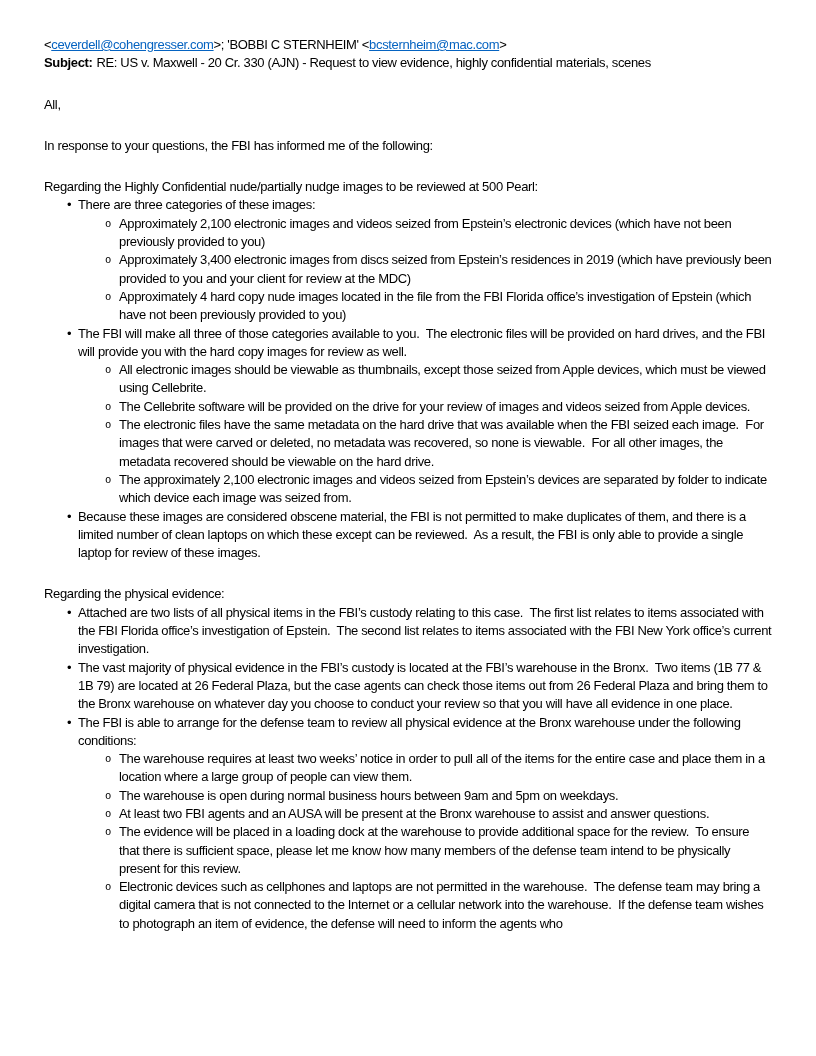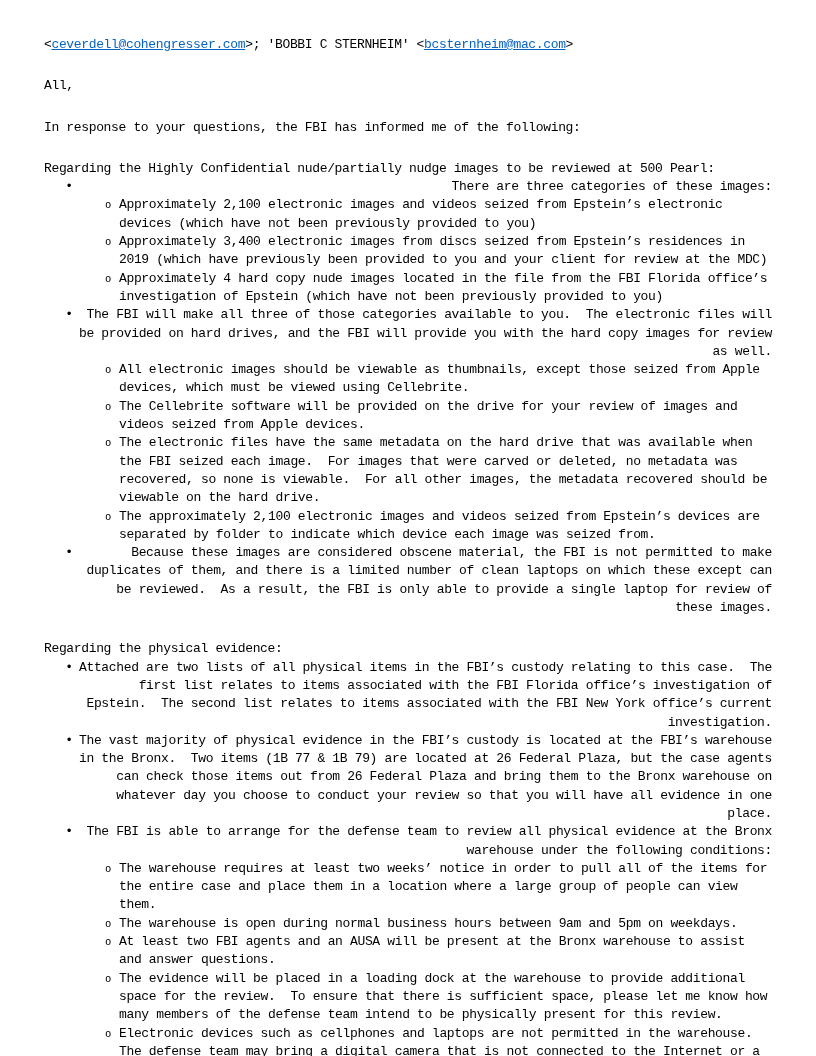--- a/index.html
+++ b/index.html
@@ -8,21 +8,21 @@
     background: #ffffff;
   }
   .page {
     position: relative;
     width: 816px;
     height: 1056px;
     box-sizing: border-box;
     background: #ffffff;
     padding: 36px 44px 0 44px;
     overflow: hidden;
-    font-family: Liberation Mono, monospace;
+    font-family: Liberation Sans, sans-serif;
     font-size: 13px;
     line-height: 18.3px;
     letter-spacing: -0.35px;
     color: #000000;
   }
   .line, .para {
     margin: 0;
     white-space: pre-wrap;
   }
   .mt {
@@ -41,21 +41,21 @@
     margin: 0;
   }
   .li {
     position: relative;
     margin: 0;
   }
   .li .li-text {
     display: block;
     white-space: pre-wrap;
   }
-  .l1 { padding-left: 34px; text-align: right; }
+  .l1 { padding-left: 34px; }
   .l2 { padding-left: 75px; }
   .marker {
     position: absolute;
     top: 0;
     width: 12px;
     text-align: center;
   }
   .l1 > .marker { left: 19px; }
   .l2 > .marker { left: 58px; }
   .l1 > .marker::before {
@@ -70,20 +70,21 @@
     top: -1px;
   }
 </style>
 </head>
 <body>
 
 <div class="page">
 
   <p class="line"><span>&lt;</span><a class="link">ceverdell@cohengresser.com</a><span>&gt;; 'BOBBI C STERNHEIM' &lt;</span><a class="link">bcsternheim@mac.com</a><span>&gt;</span></p>
 
+  <p class="line"><span class="subject-label">Subject:</span><span>RE: US v. Maxwell - 20 Cr. 330 (AJN) - Request to view evidence, highly confidential materials, scenes</span></p>
 
   <p class="para mt">All,</p>
 
   <p class="para mt">In response to your questions, the FBI has informed me of the following:</p>
 
   <p class="para mt">Regarding the Highly Confidential nude/partially nudge images to be reviewed at 500 Pearl:</p>
   <div class="list">
     <div class="li l1">
         <span class="marker"></span>
         <span class="li-text">There are three categories of these images:</span>

